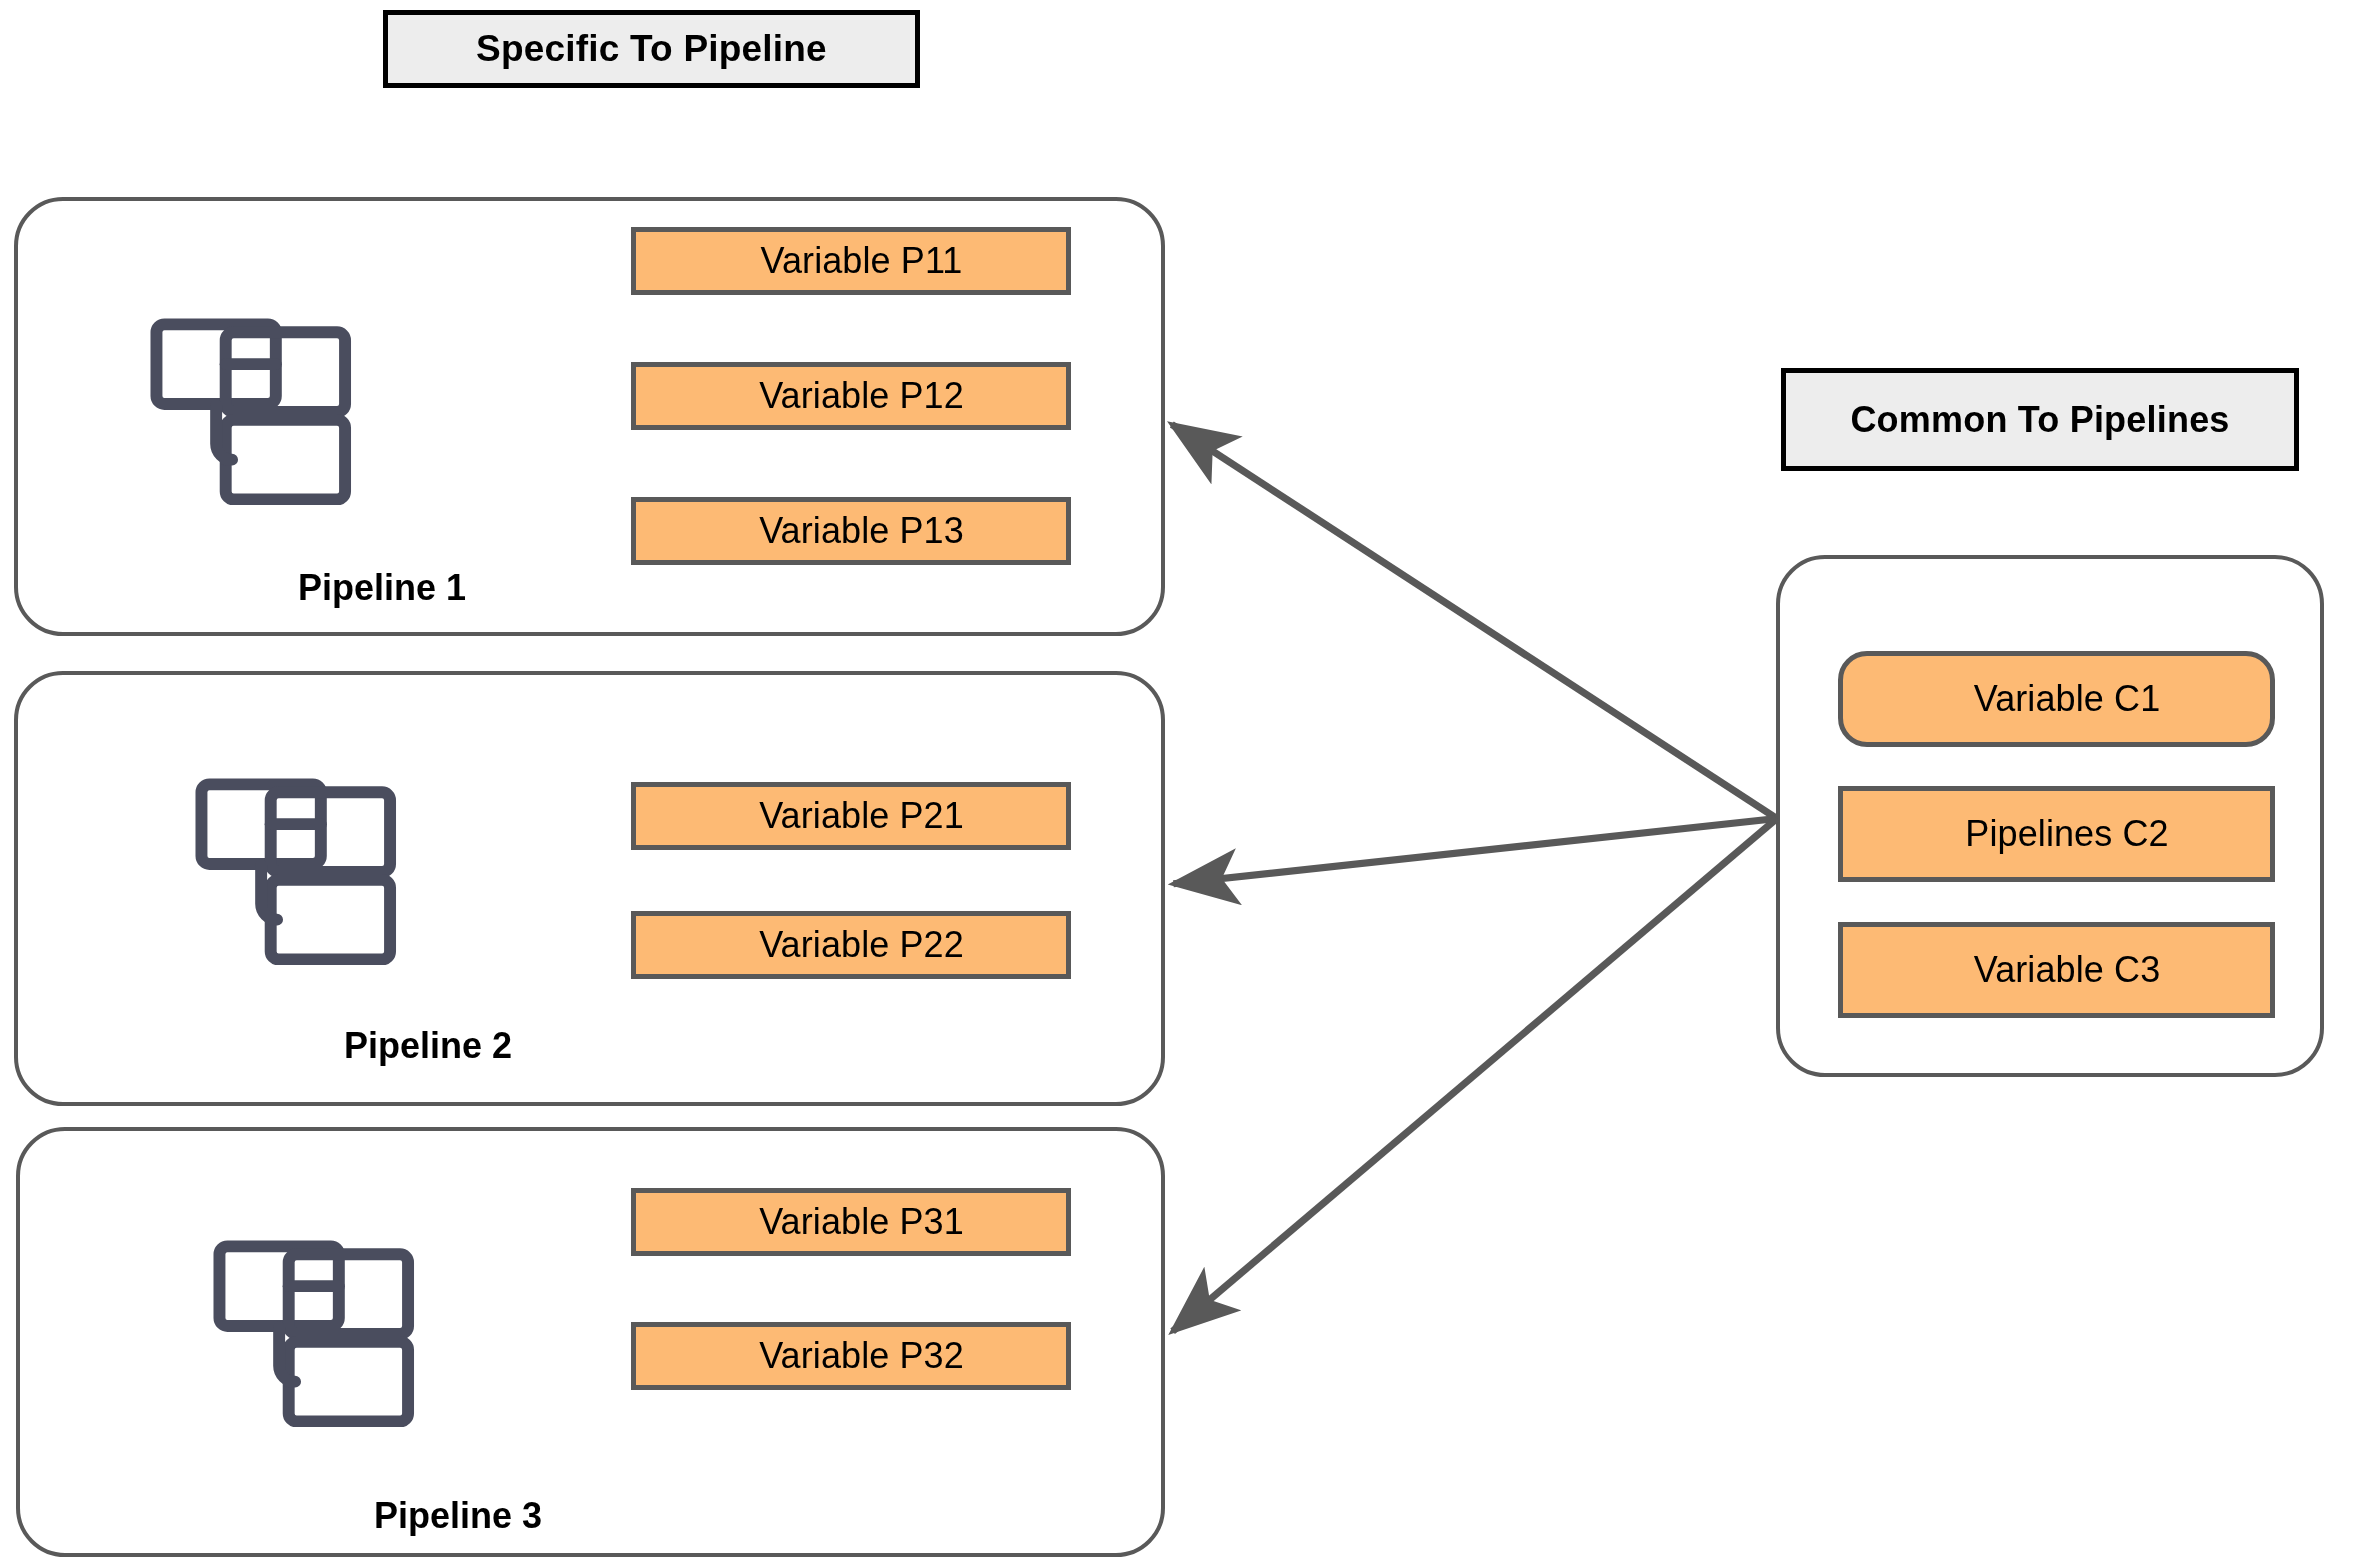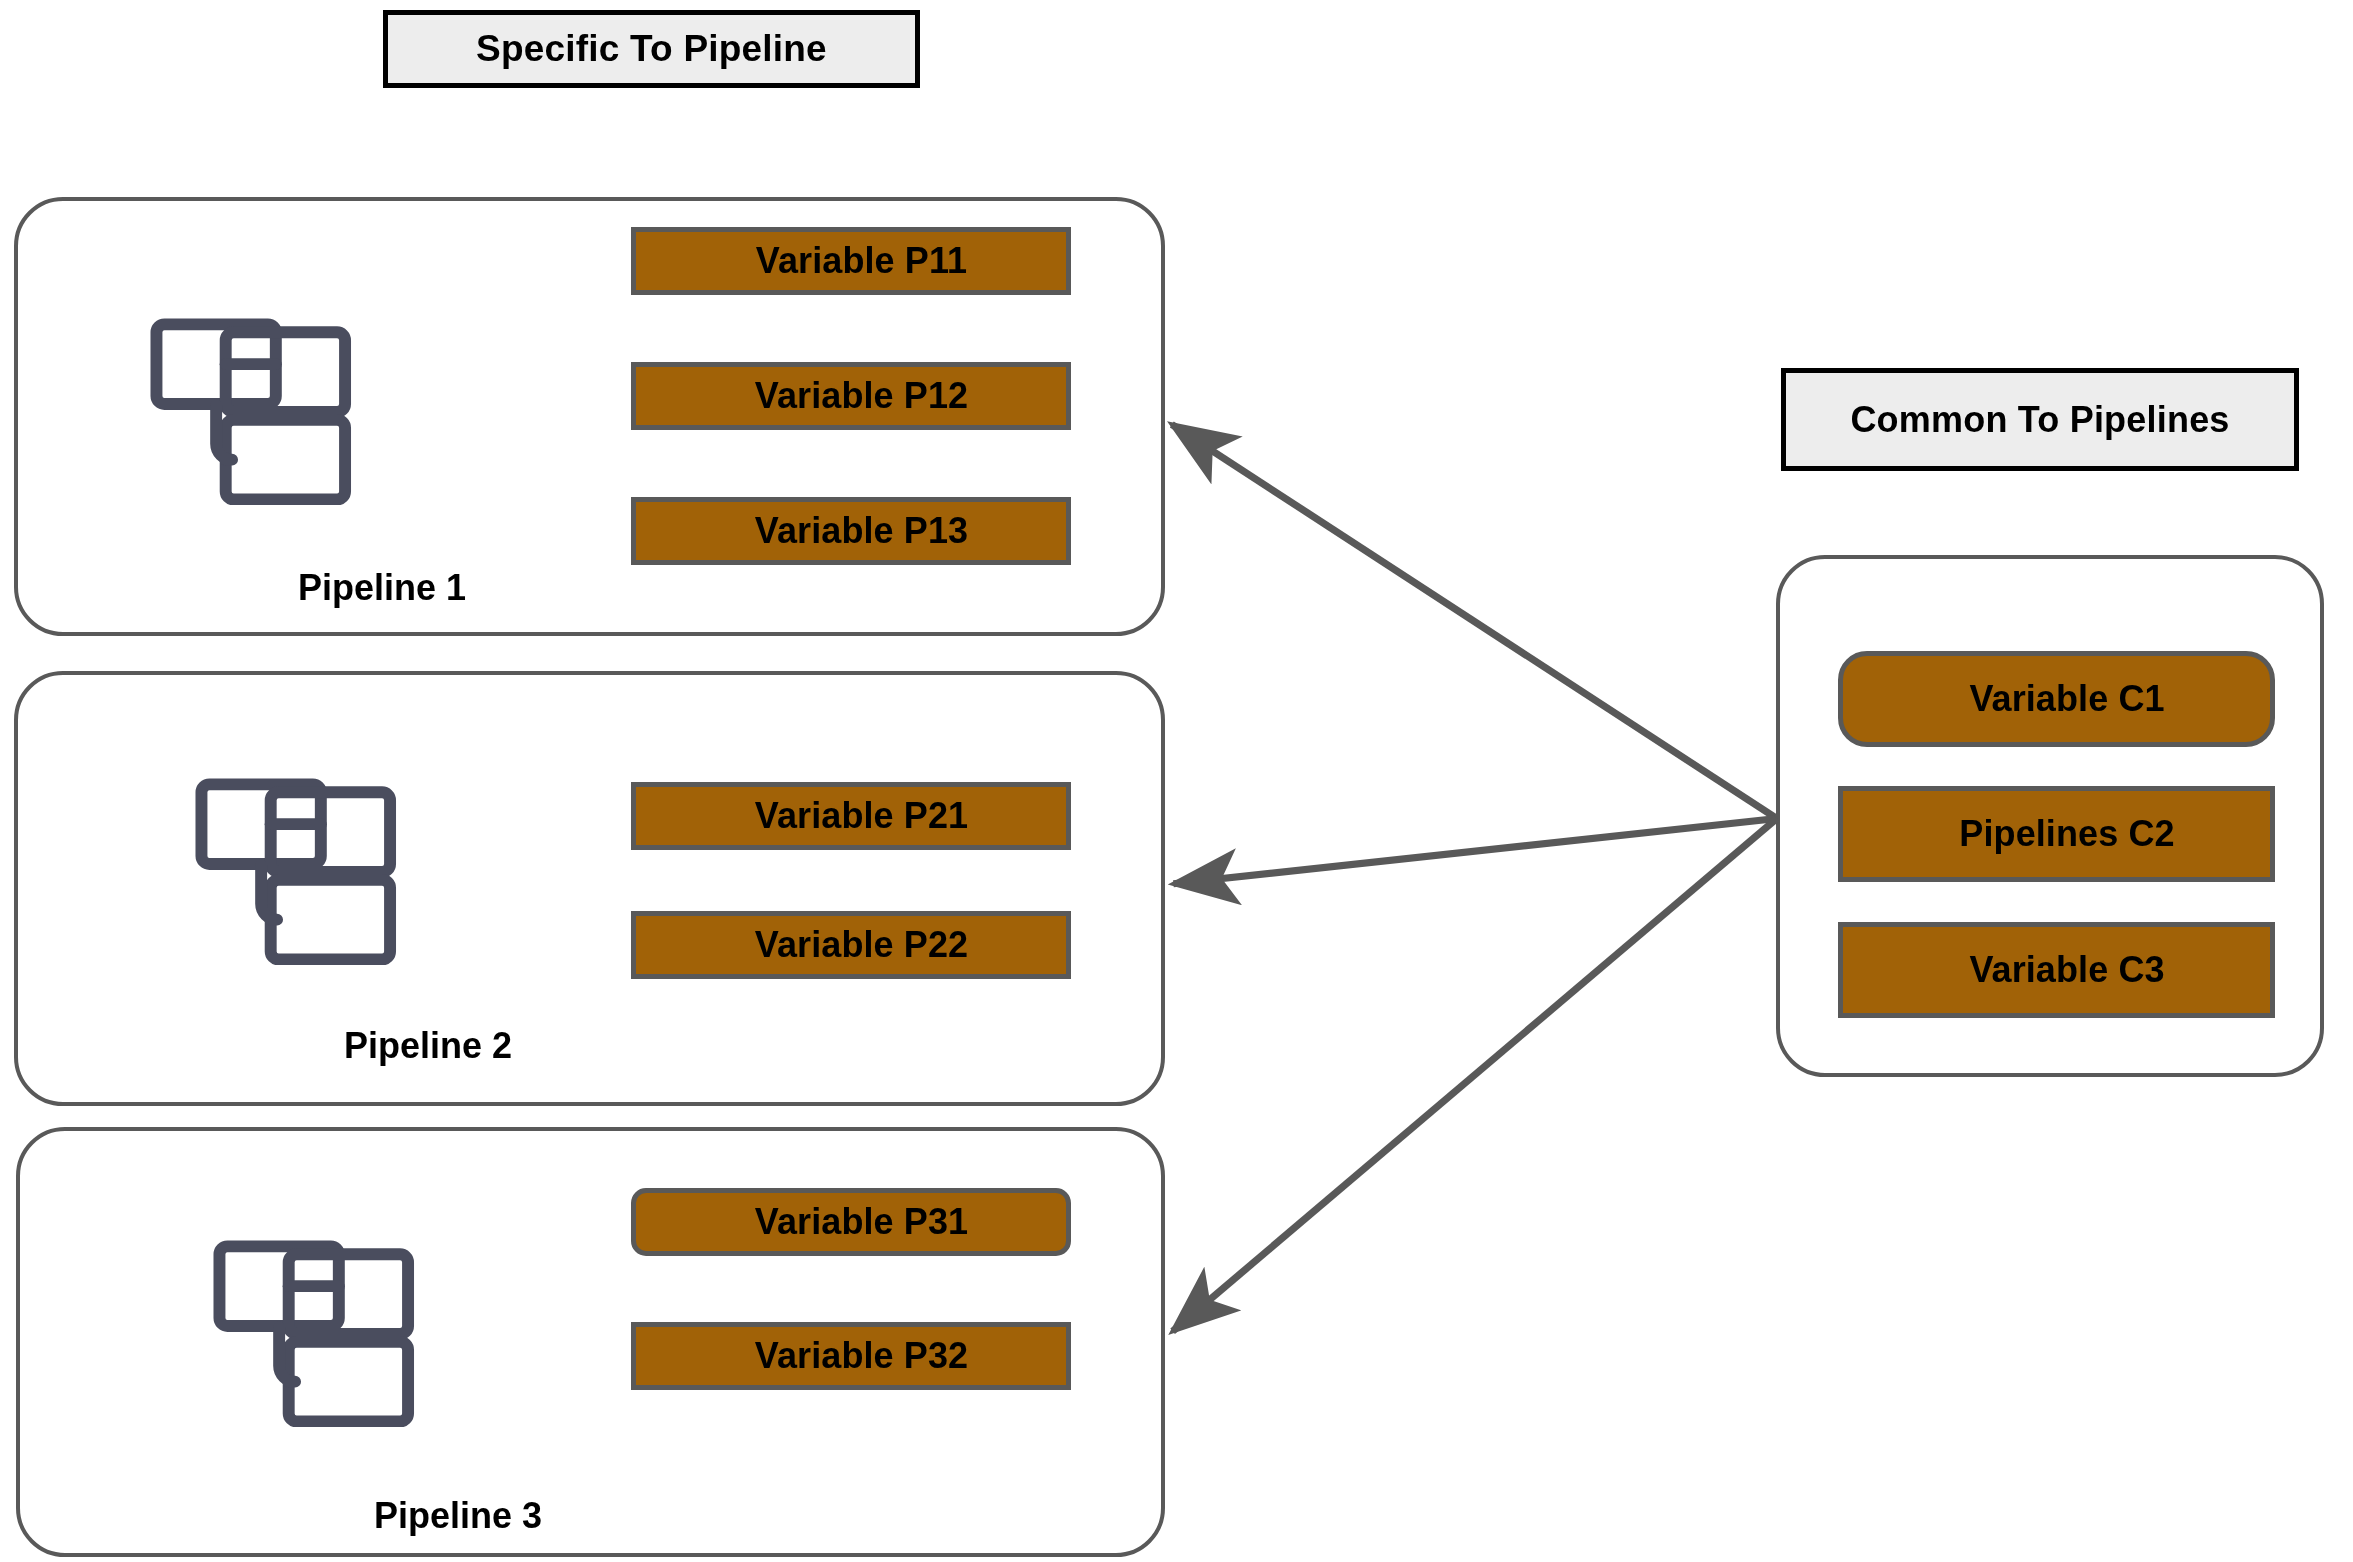--- a/index.html
+++ b/index.html
@@ -57,25 +57,25 @@
   #panel-pipeline-1 { left: 14.3px;   top: 197px;  width: 1151px; height: 439px; }
   #panel-pipeline-2 { left: 14.3px;   top: 671px;  width: 1151px; height: 435px; }
   #panel-pipeline-3 { left: 16px;   top: 1127px; width: 1149px; height: 430px; }
   #panel-common     { left: 1776px; top: 555px;  width: 548px;  height: 522px; }
 
   
   .var-box {
     position: absolute;
     box-sizing: border-box;
     border: 5.6px solid #595959;
-    background: #a16207;
+    background: #fdba74;
     display: flex;
     align-items: center;
     justify-content: center;
-    font-weight: bold;
+    font-weight: normal;
     font-size: 36px;
     color: #000000;
     letter-spacing: 0.1px;
     padding-left: 21px;
   }
   .var-p { left: 631px; width: 440px; height: 68px; }
   .var-c { left: 1838px; width: 437px; height: 96px; }
 
   
   .pipeline-caption {
@@ -148,21 +148,21 @@
       <rect x="8" y="8" width="150" height="100" rx="10"></rect>
       <rect x="95" y="18" width="150" height="100" rx="10"></rect>
       <rect x="95" y="128" width="150" height="100" rx="10"></rect>
       <path d="M158 58 L 95 58"></path>
       <path d="M83 110 L83 158 a 20 20 0 0 0 20 20 L 95 178"></path>
     </g>
   </svg>
 
   <div class="pipeline-caption" style="left:374px; top:1495px;">Pipeline 3</div>
 
-  <div class="var-box var-p" style="top:1188px;border-radius:15px;">Variable P31</div>
+  <div class="var-box var-p" style="top:1188px;">Variable P31</div>
   <div class="var-box var-p" style="top:1322px;">Variable P32</div>
 
   <div class="panel" id="panel-common"></div>
 
   <div class="var-box var-c" style="top:651px;border-radius:29px;">Variable C1</div>
   <div class="var-box var-c" style="top:786px;">Pipelines C2</div>
   <div class="var-box var-c" style="top:922px;">Variable C3</div>
 
   <svg id="overlay" viewBox="0 0 2957 1963">
     <defs>

